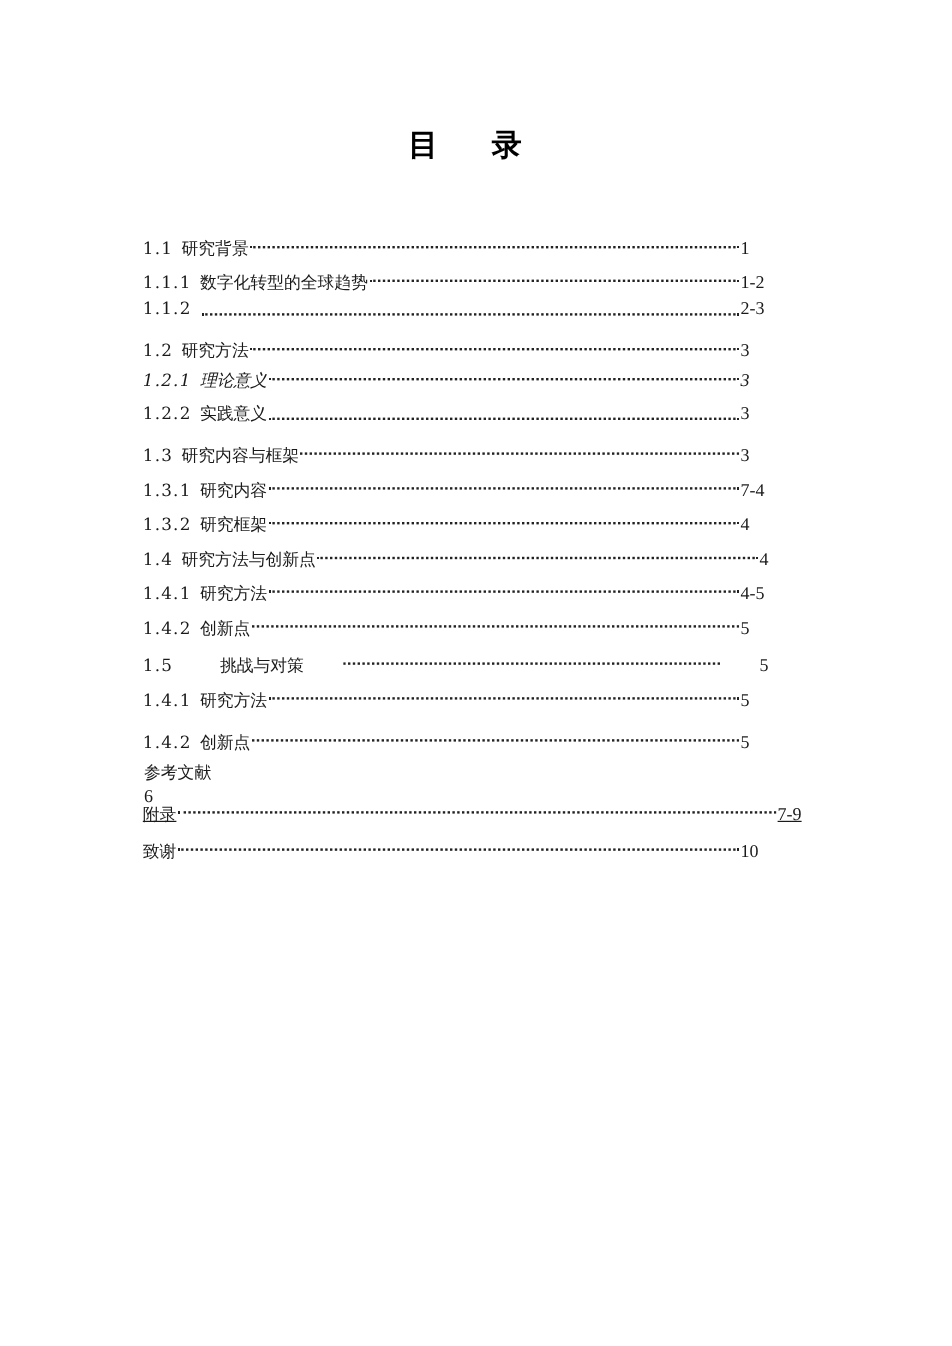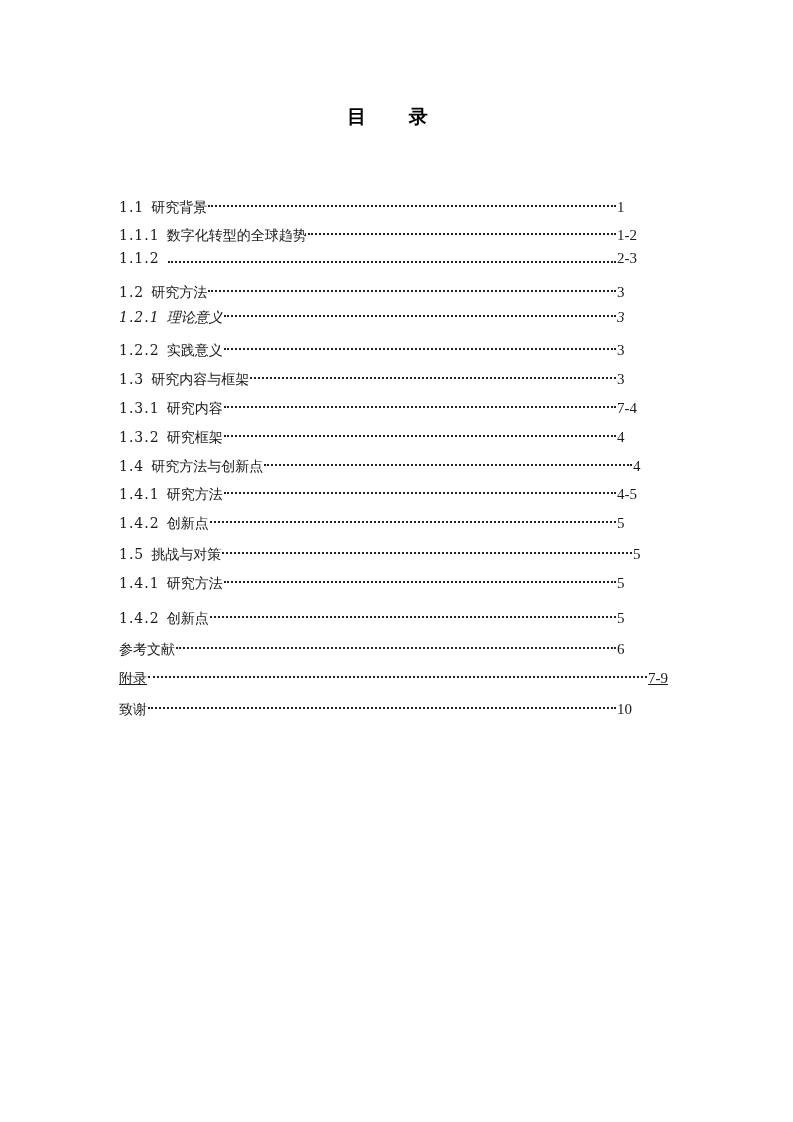--- a/index.html
+++ b/index.html
@@ -1,20 +1,20 @@
 <!DOCTYPE html>
 <html><head>
   <meta charset="utf-8">
   <style>
     html, body { margin: 0; padding: 0; background: #ffffff; }
     body { width: 793px; height: 1122px; position: relative; overflow: hidden;
            font-family: "DejaVu Serif", "Liberation Serif", serif; color: #1a1a1a; }
     .title { position: absolute; left: 0; width: 775px; top: 104px; text-align: center;
              font-family: "DejaVu Sans", "Liberation Sans", sans-serif; font-weight: bold;
-             font-size: 19px; letter-spacing: 18px; text-indent: 18px; color: #000; }
+             font-size: 25px; letter-spacing: 18px; text-indent: 18px; color: #000; }
     .toc-line { position: absolute; left: 119px; height: 20px; display: flex; align-items: baseline;
                 font-size: 14px; white-space: nowrap; line-height: 20px; }
     .toc-num { margin-right: 7px; letter-spacing: 1px; }
     .toc-text { }
     .leader { flex: 1 1 auto; overflow: hidden; position: relative; height: 20px; margin: 0 1px 0 1px; }
     .leader::before { content: ""; position: absolute; left: 0; right: 0; bottom: 5px;
                       border-bottom: 2px dotted #222; }
     .page { font-family: "Liberation Serif", "DejaVu Serif", serif; font-size: 15px; }
   </style>
 </head>
@@ -45,21 +45,21 @@
       <span class="toc-text">研究方法</span>
       <span class="leader"></span>
       <span class="page">3</span>
     </div>
     <div class="toc-line" style="top: 302px; width: 505.5px; font-style: italic;">
       <span class="toc-num">1.2.1</span>
       <span class="toc-text">理论意义</span>
       <span class="leader"></span>
       <span class="page">3</span>
     </div>
-    <div class="toc-line" style="top: 335px; width: 505.5px;">
+    <div class="toc-line" style="top: 335px; width: 505.5px; align-items: flex-end;">
       <span class="toc-num">1.2.2</span>
       <span class="toc-text">实践意义</span>
       <span class="leader"></span>
       <span class="page">3</span>
     </div>
     <div class="toc-line" style="top: 364px; width: 505.5px; text-align: center;">
       <span class="toc-num">1.3</span>
       <span class="toc-text">研究内容与框架</span>
       <span class="leader"></span>
       <span class="page">3</span>
@@ -87,39 +87,39 @@
       <span class="toc-text">研究方法</span>
       <span class="leader"></span>
       <span class="page">4-5</span>
     </div>
     <div class="toc-line" style="top: 508px; width: 505.5px;">
       <span class="toc-num">1.4.2</span>
       <span class="toc-text">创新点</span>
       <span class="leader"></span>
       <span class="page">5</span>
     </div>
-    <div class="toc-line" style="top: 539px; width: 521.5px;">
+    <div class="toc-line" style="top: 539px; width: 521.5px; gap: 32px;">
       <span class="toc-num">1.5</span>
       <span class="toc-text">挑战与对策</span>
       <span class="leader"></span>
       <span class="page">5</span>
     </div>
     <div class="toc-line" style="top: 568px; width: 505.5px;">
       <span class="toc-num">1.4.1</span>
       <span class="toc-text">研究方法</span>
       <span class="leader"></span>
       <span class="page">5</span>
     </div>
     <div class="toc-line" style="top: 603px; width: 505.5px;">
       <span class="toc-num">1.4.2</span>
       <span class="toc-text">创新点</span>
       <span class="leader"></span>
       <span class="page">5</span>
     </div>
-    <div class="toc-line" style="top: 634px; width: 505.5px;">
+    <div class="toc-line" style="top: 634px; width: 505.5px; flex-direction: column;">
       <span class="toc-text">参考文献</span>
       <span class="leader"></span>
       <span class="page">6</span>
     </div>
     <div class="toc-line" style="top: 663px; width: 549px; text-decoration: underline;">
       <span class="toc-text">附录</span>
       <span class="leader"></span>
       <span class="page">7-9</span>
     </div>
     <div class="toc-line" style="top: 694px; width: 513px;">

